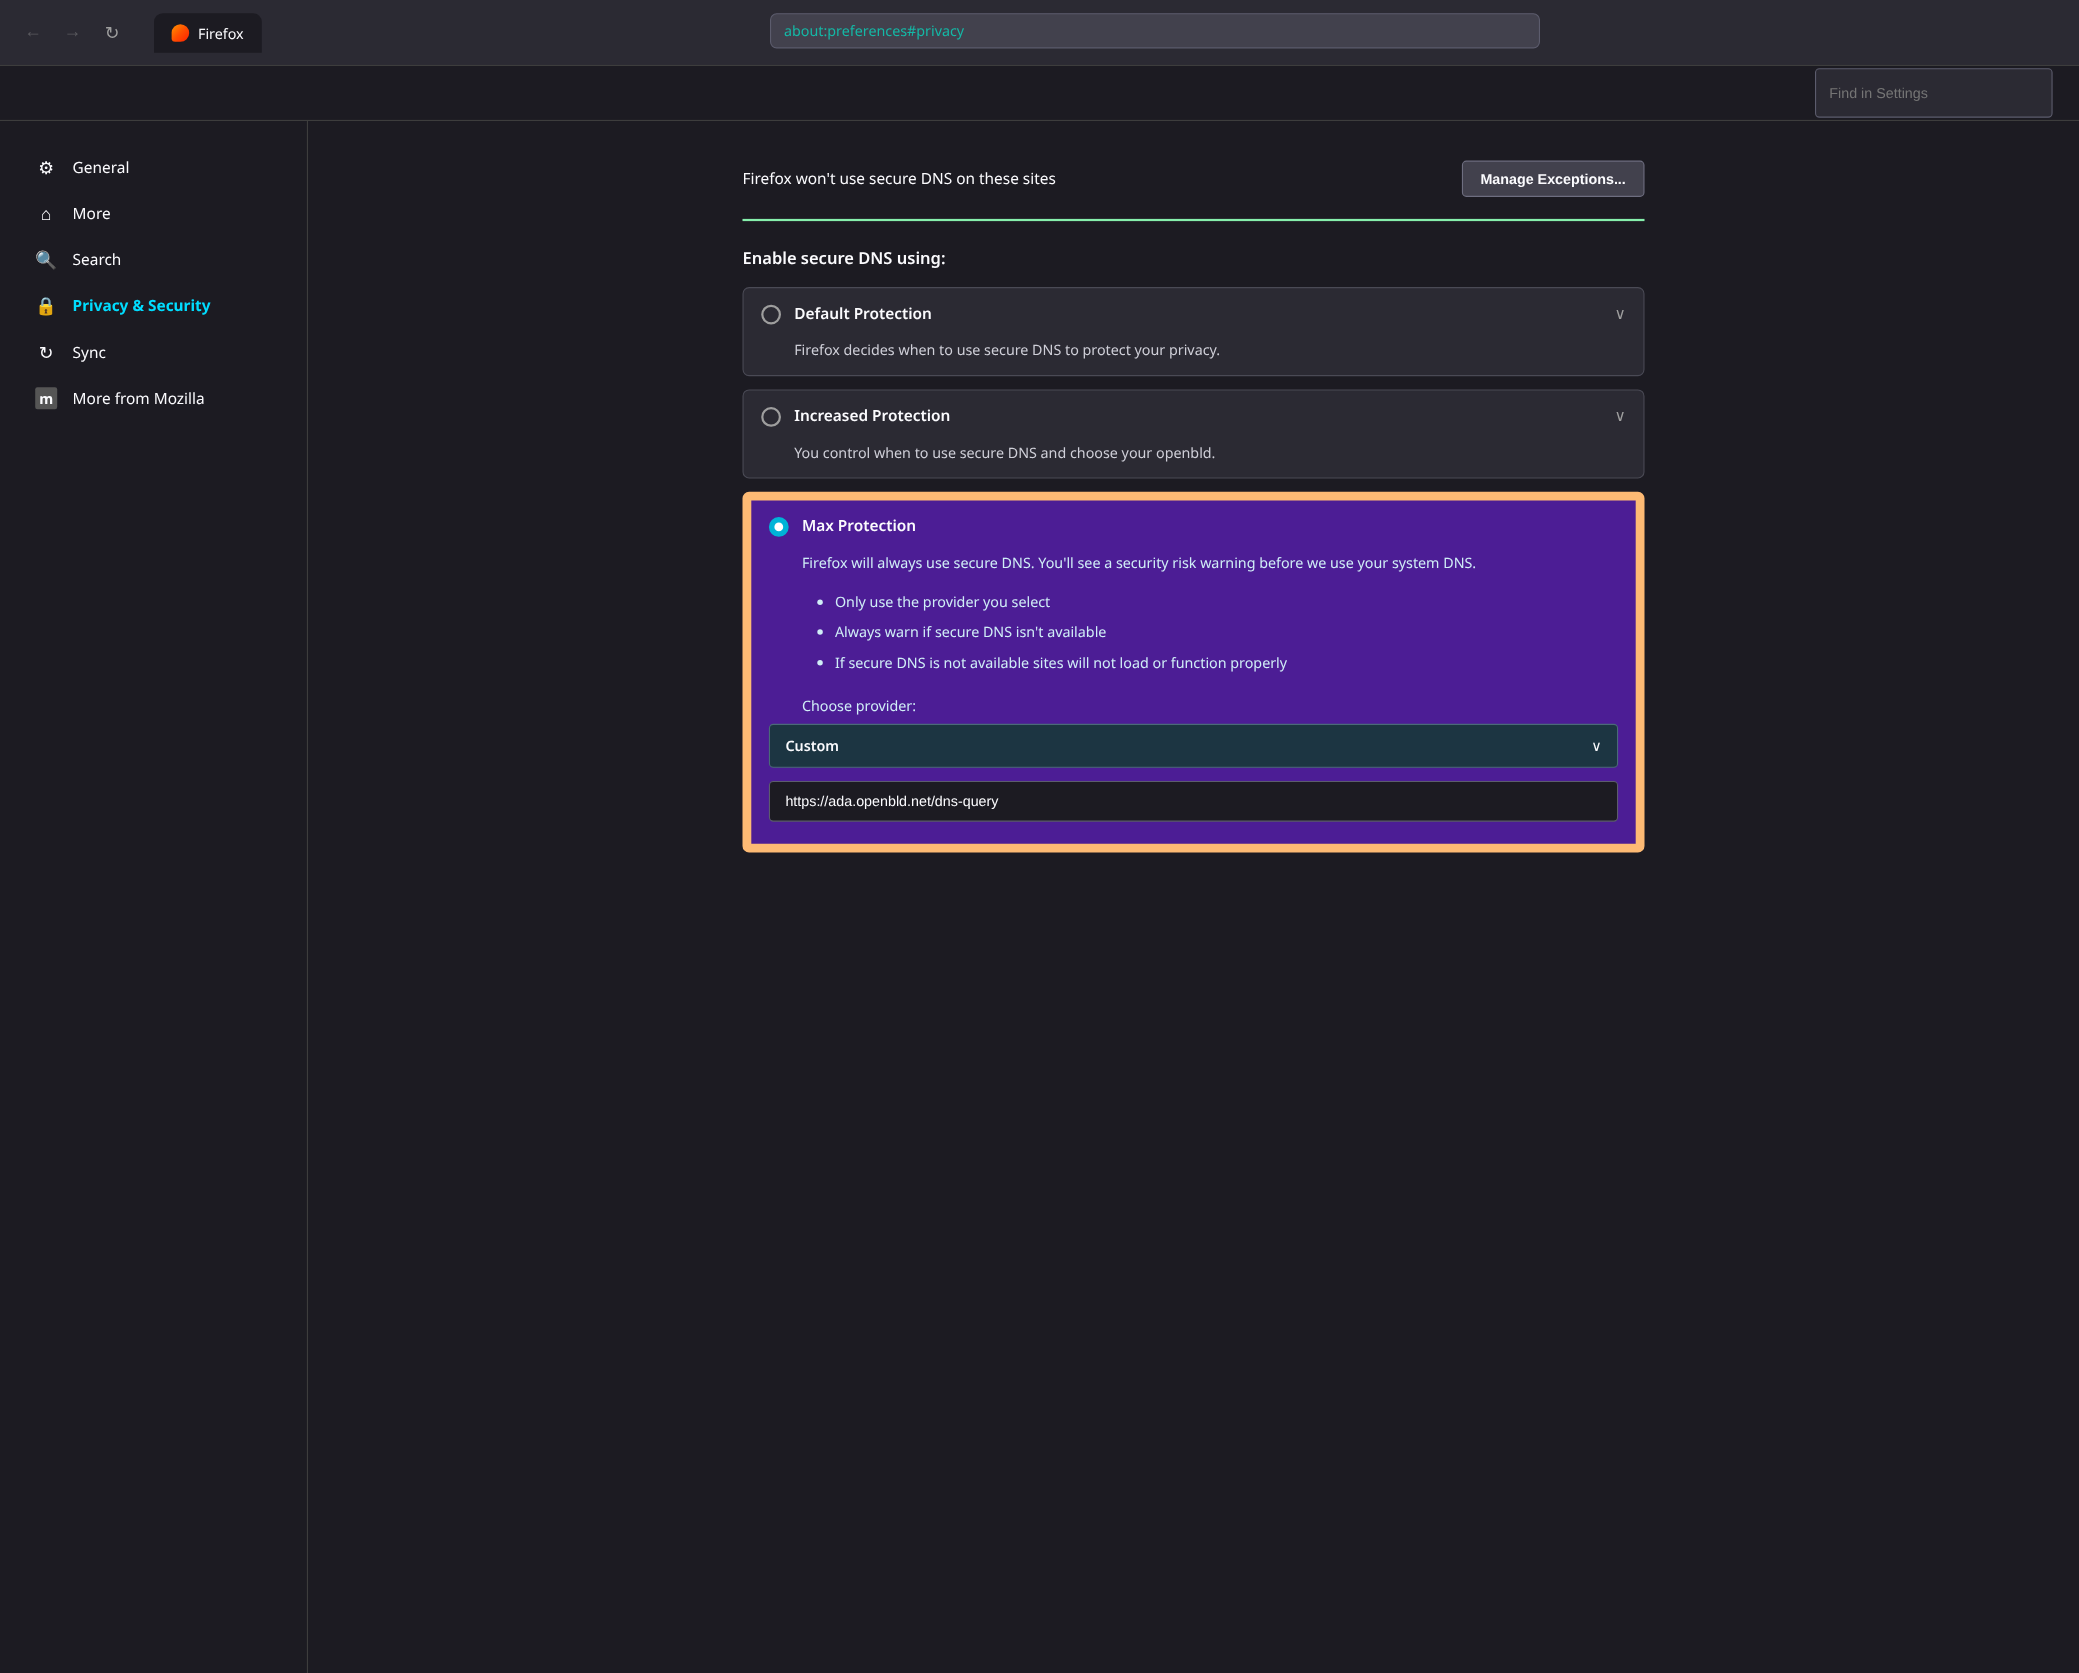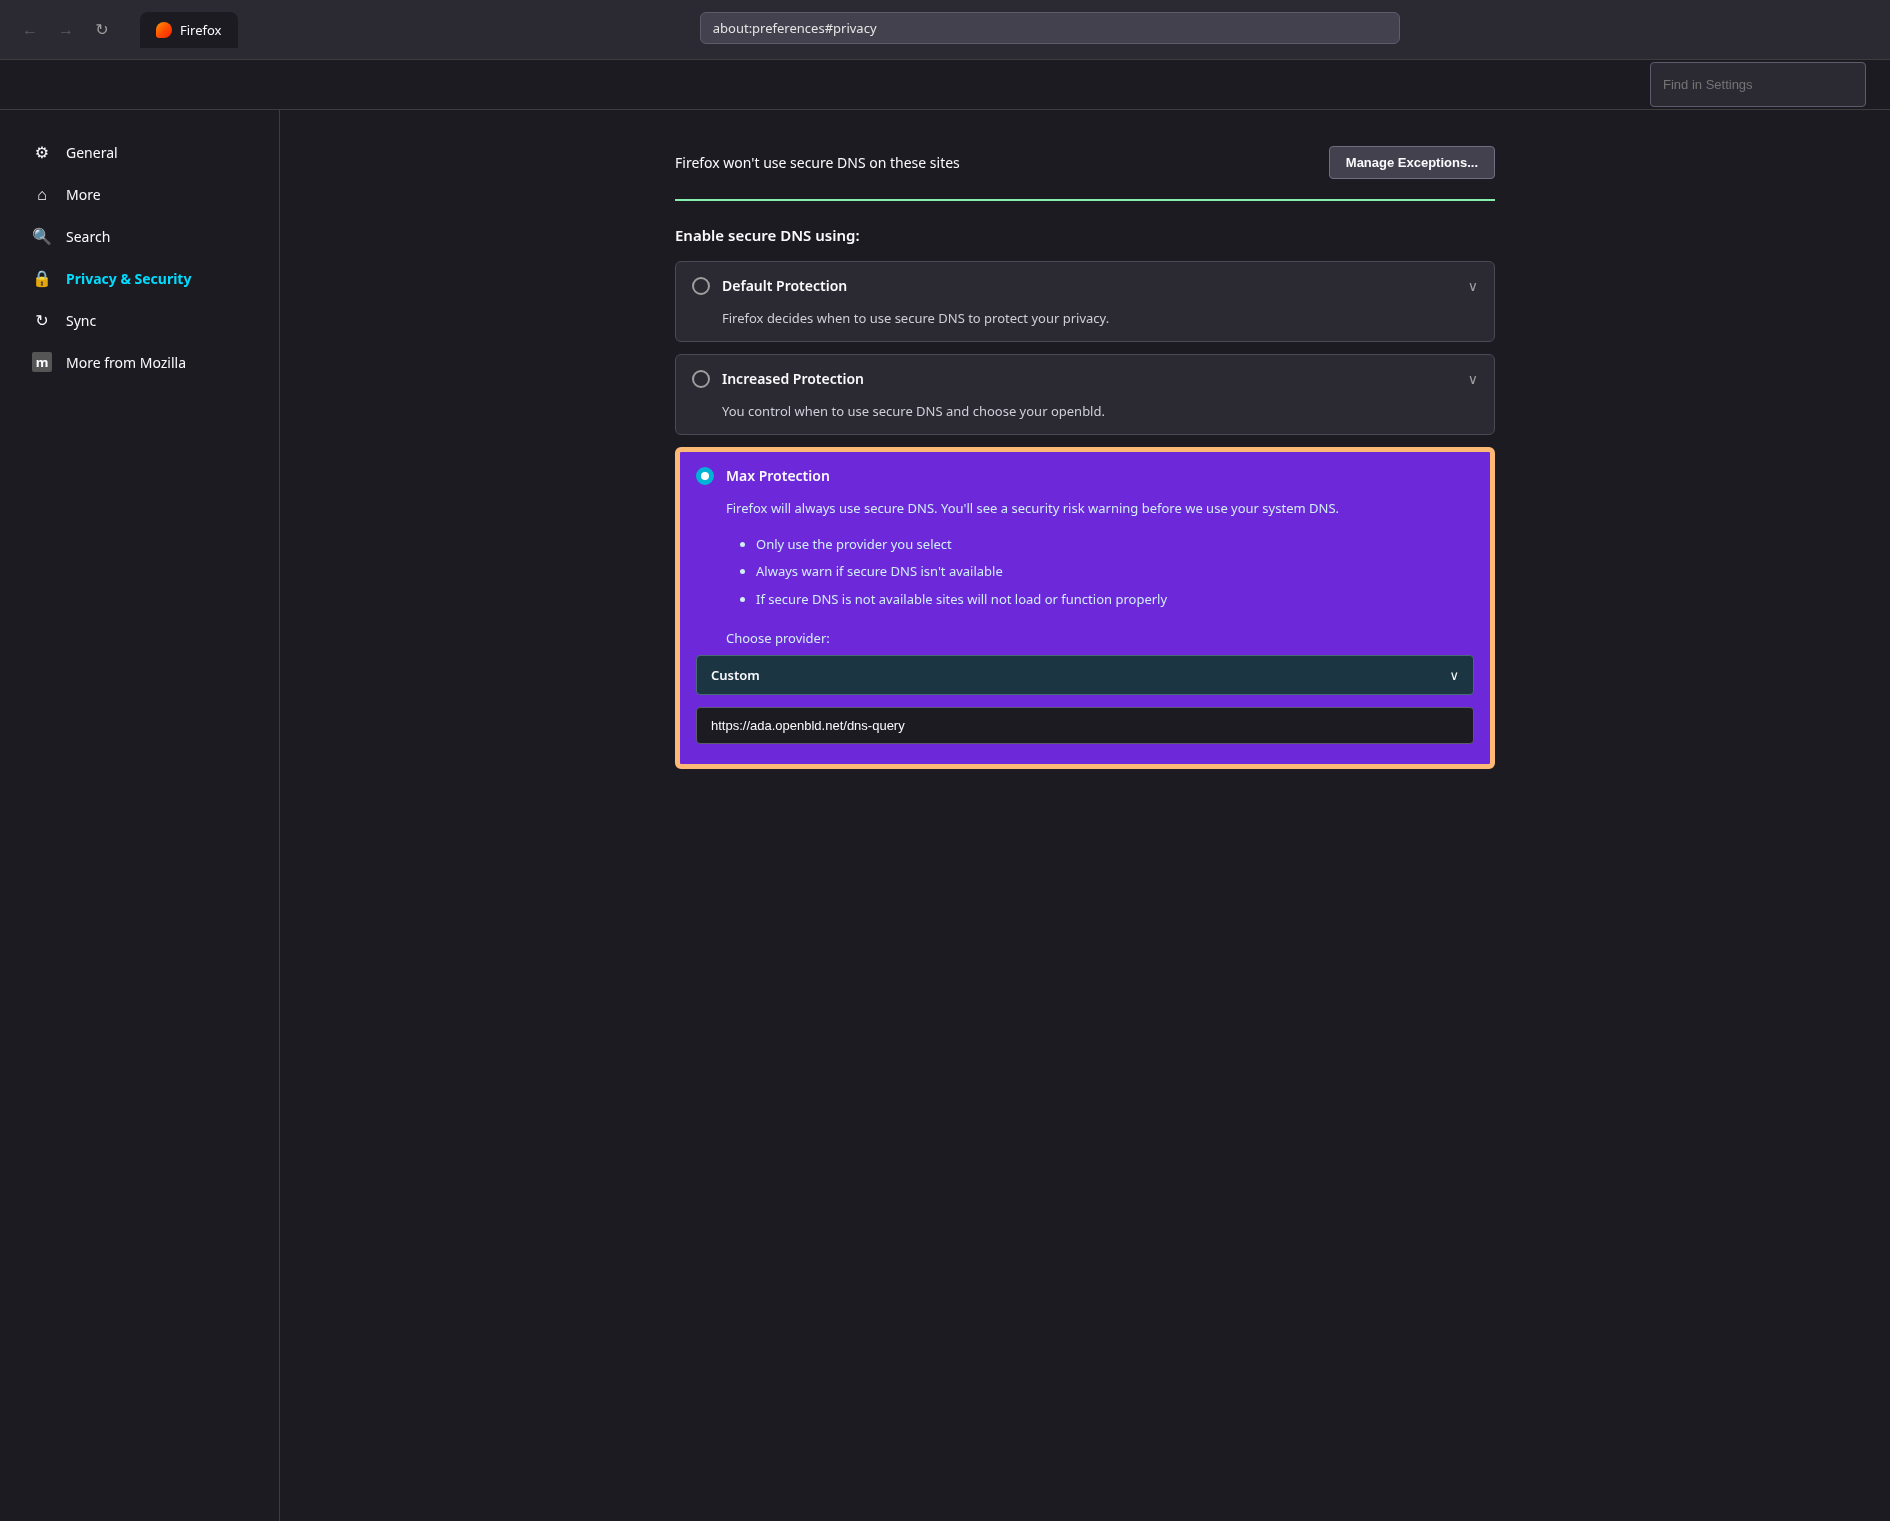--- a/index.html
+++ b/index.html
@@ -202,22 +202,22 @@
 
     
     .dns-option {
       border: 1px solid #4a4a55;
       border-radius: 6px;
       margin-bottom: 12px;
       background: #2b2a33;
       overflow: hidden;
     }
     .dns-option.selected {
-      border: 5px solid #fdba74;
-      background: #6d28d9;
+      border: 8px solid #fdba74;
+      background: #4c1d95;
     }
     .dns-option-header {
       display: flex;
       align-items: center;
       padding: 14px 16px;
       cursor: pointer;
       justify-content: space-between;
     }
     .dns-option-left {
       display: flex;
@@ -328,21 +328,21 @@
 
   <div class="tab-bar">
     <div class="tab">
       <div class="tab-icon">
         <div class="firefox-flame"></div>
       </div>
       <span>Firefox</span>
     </div>
     <div class="address-bar-container">
       <div class="address-bar">
-        <span style="color:#e5e5e5; font-size:13px;">about:preferences#privacy</span>
+        <span style="color:#14b8a6; font-size:13px;">about:preferences#privacy</span>
       </div>
     </div>
   </div>
 </div>
 
 <div class="find-row">
   <input class="find-settings-input" type="text" placeholder="Find in Settings" style="">
 </div>
 
 <div class="main-layout">

